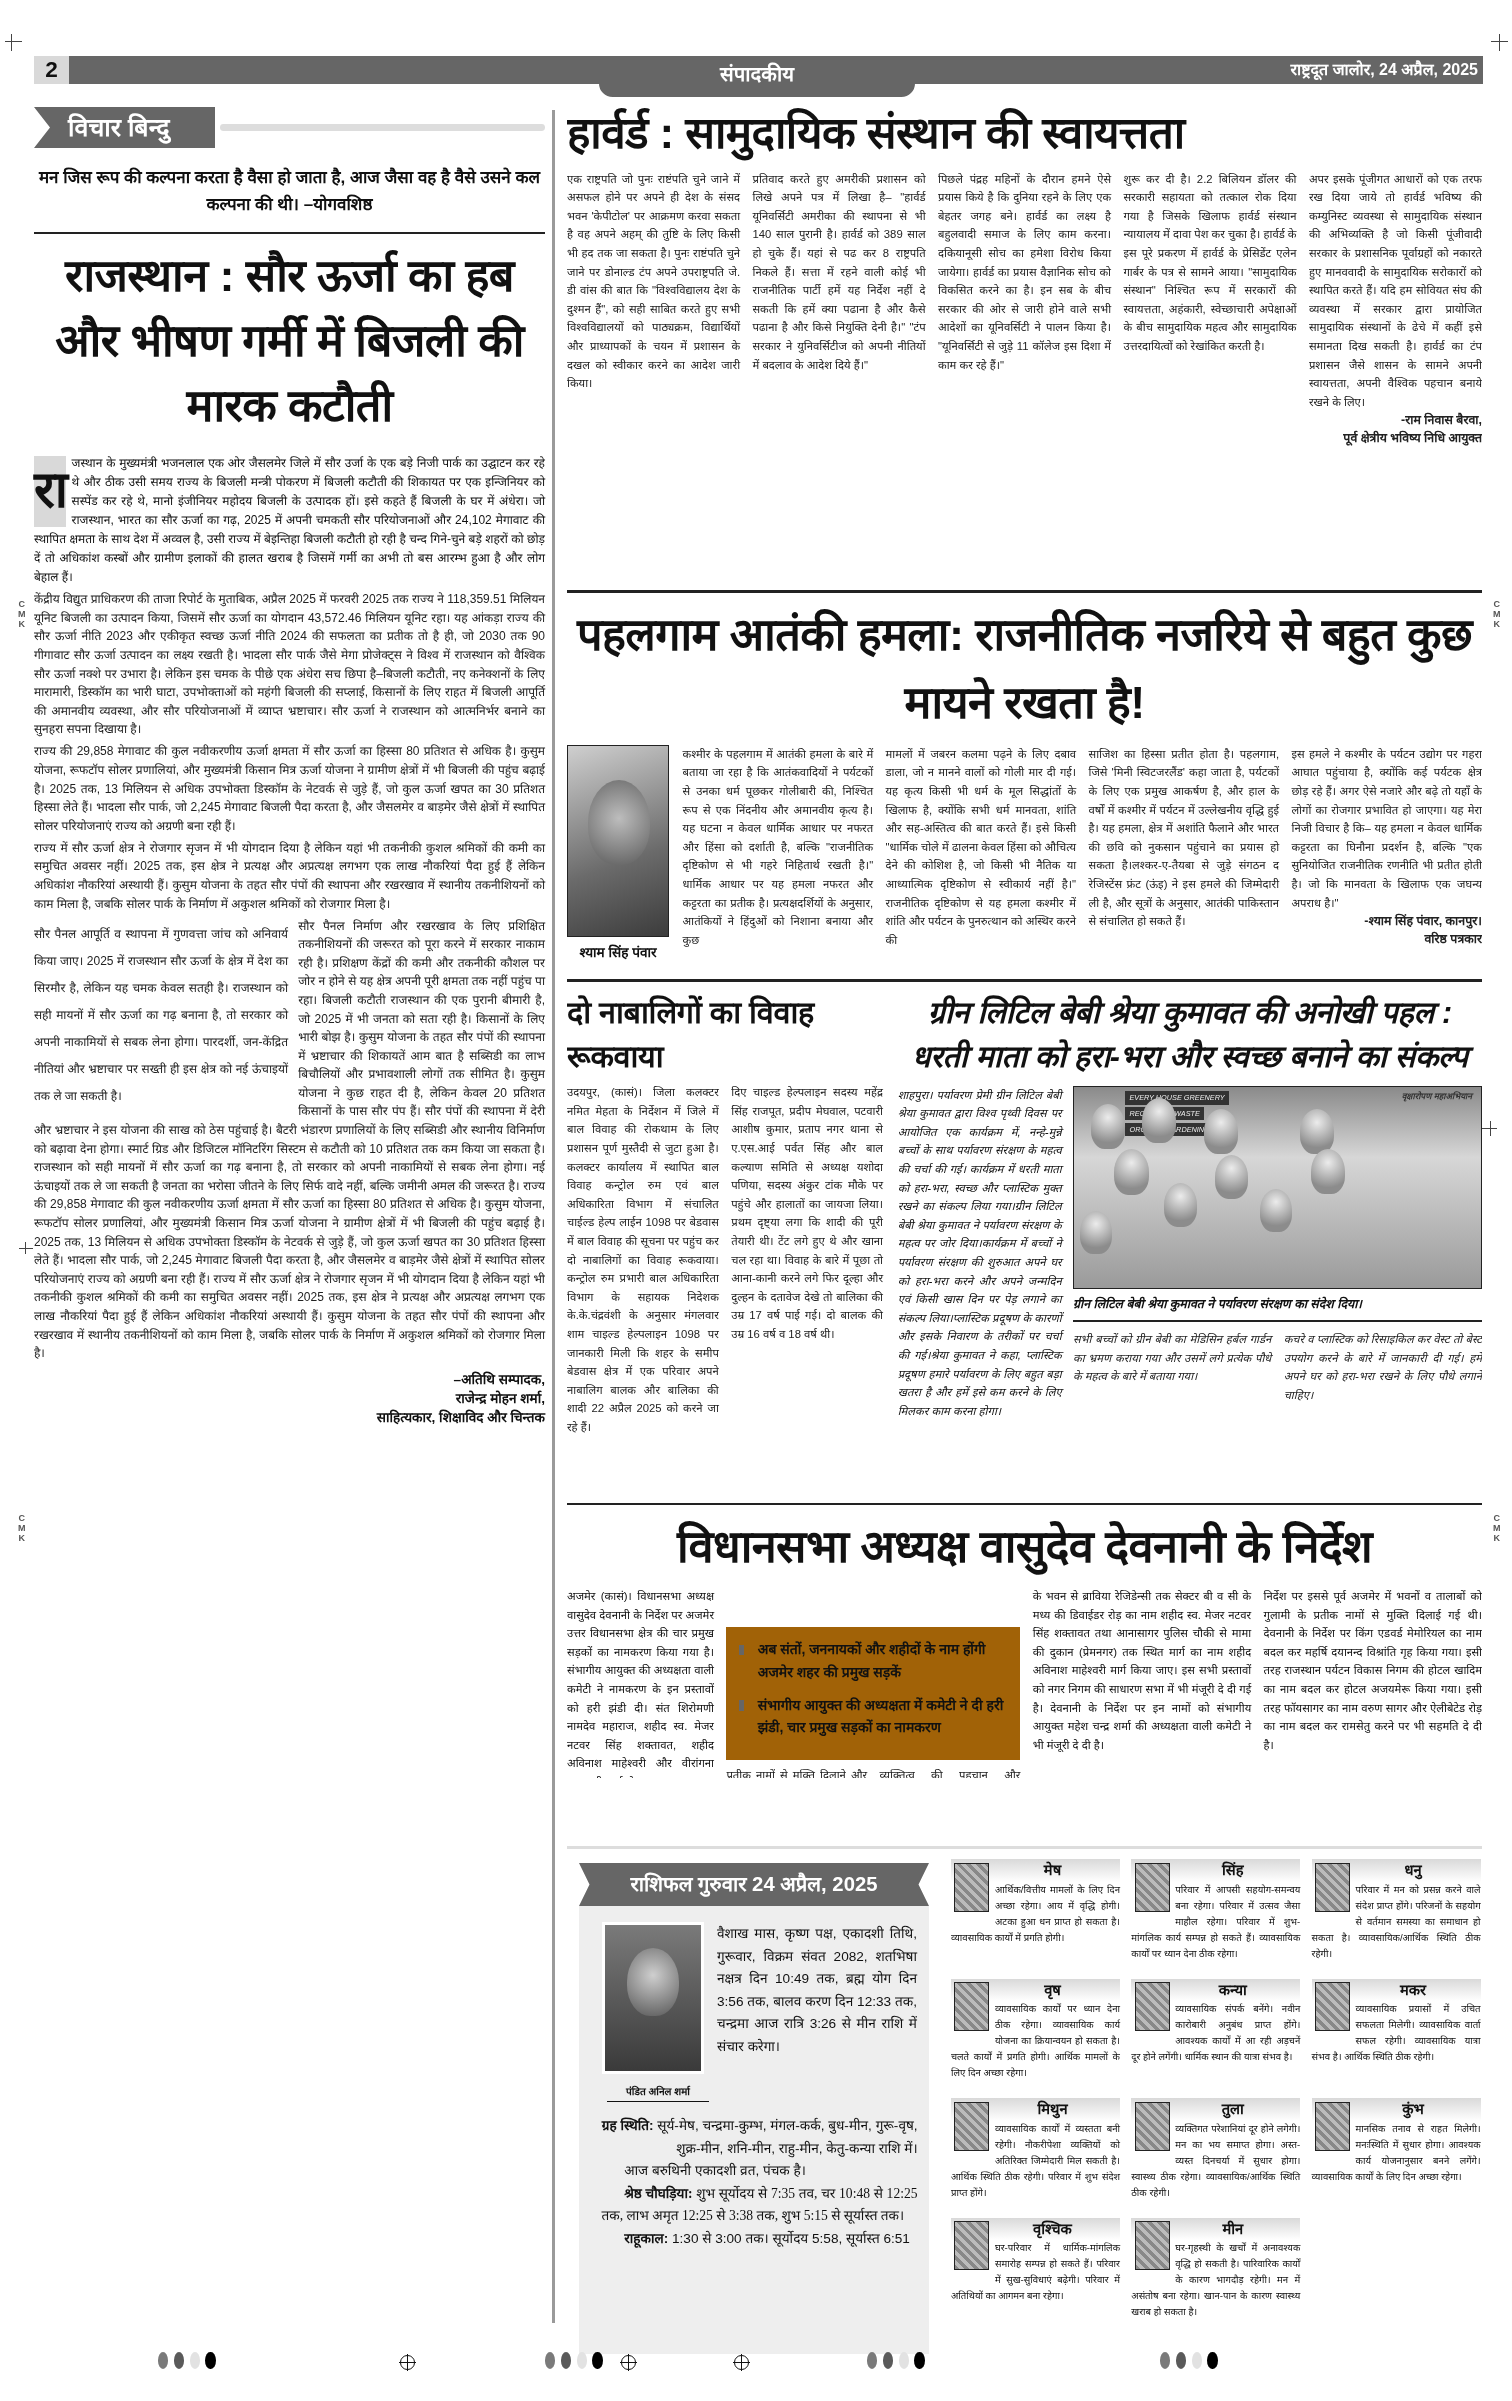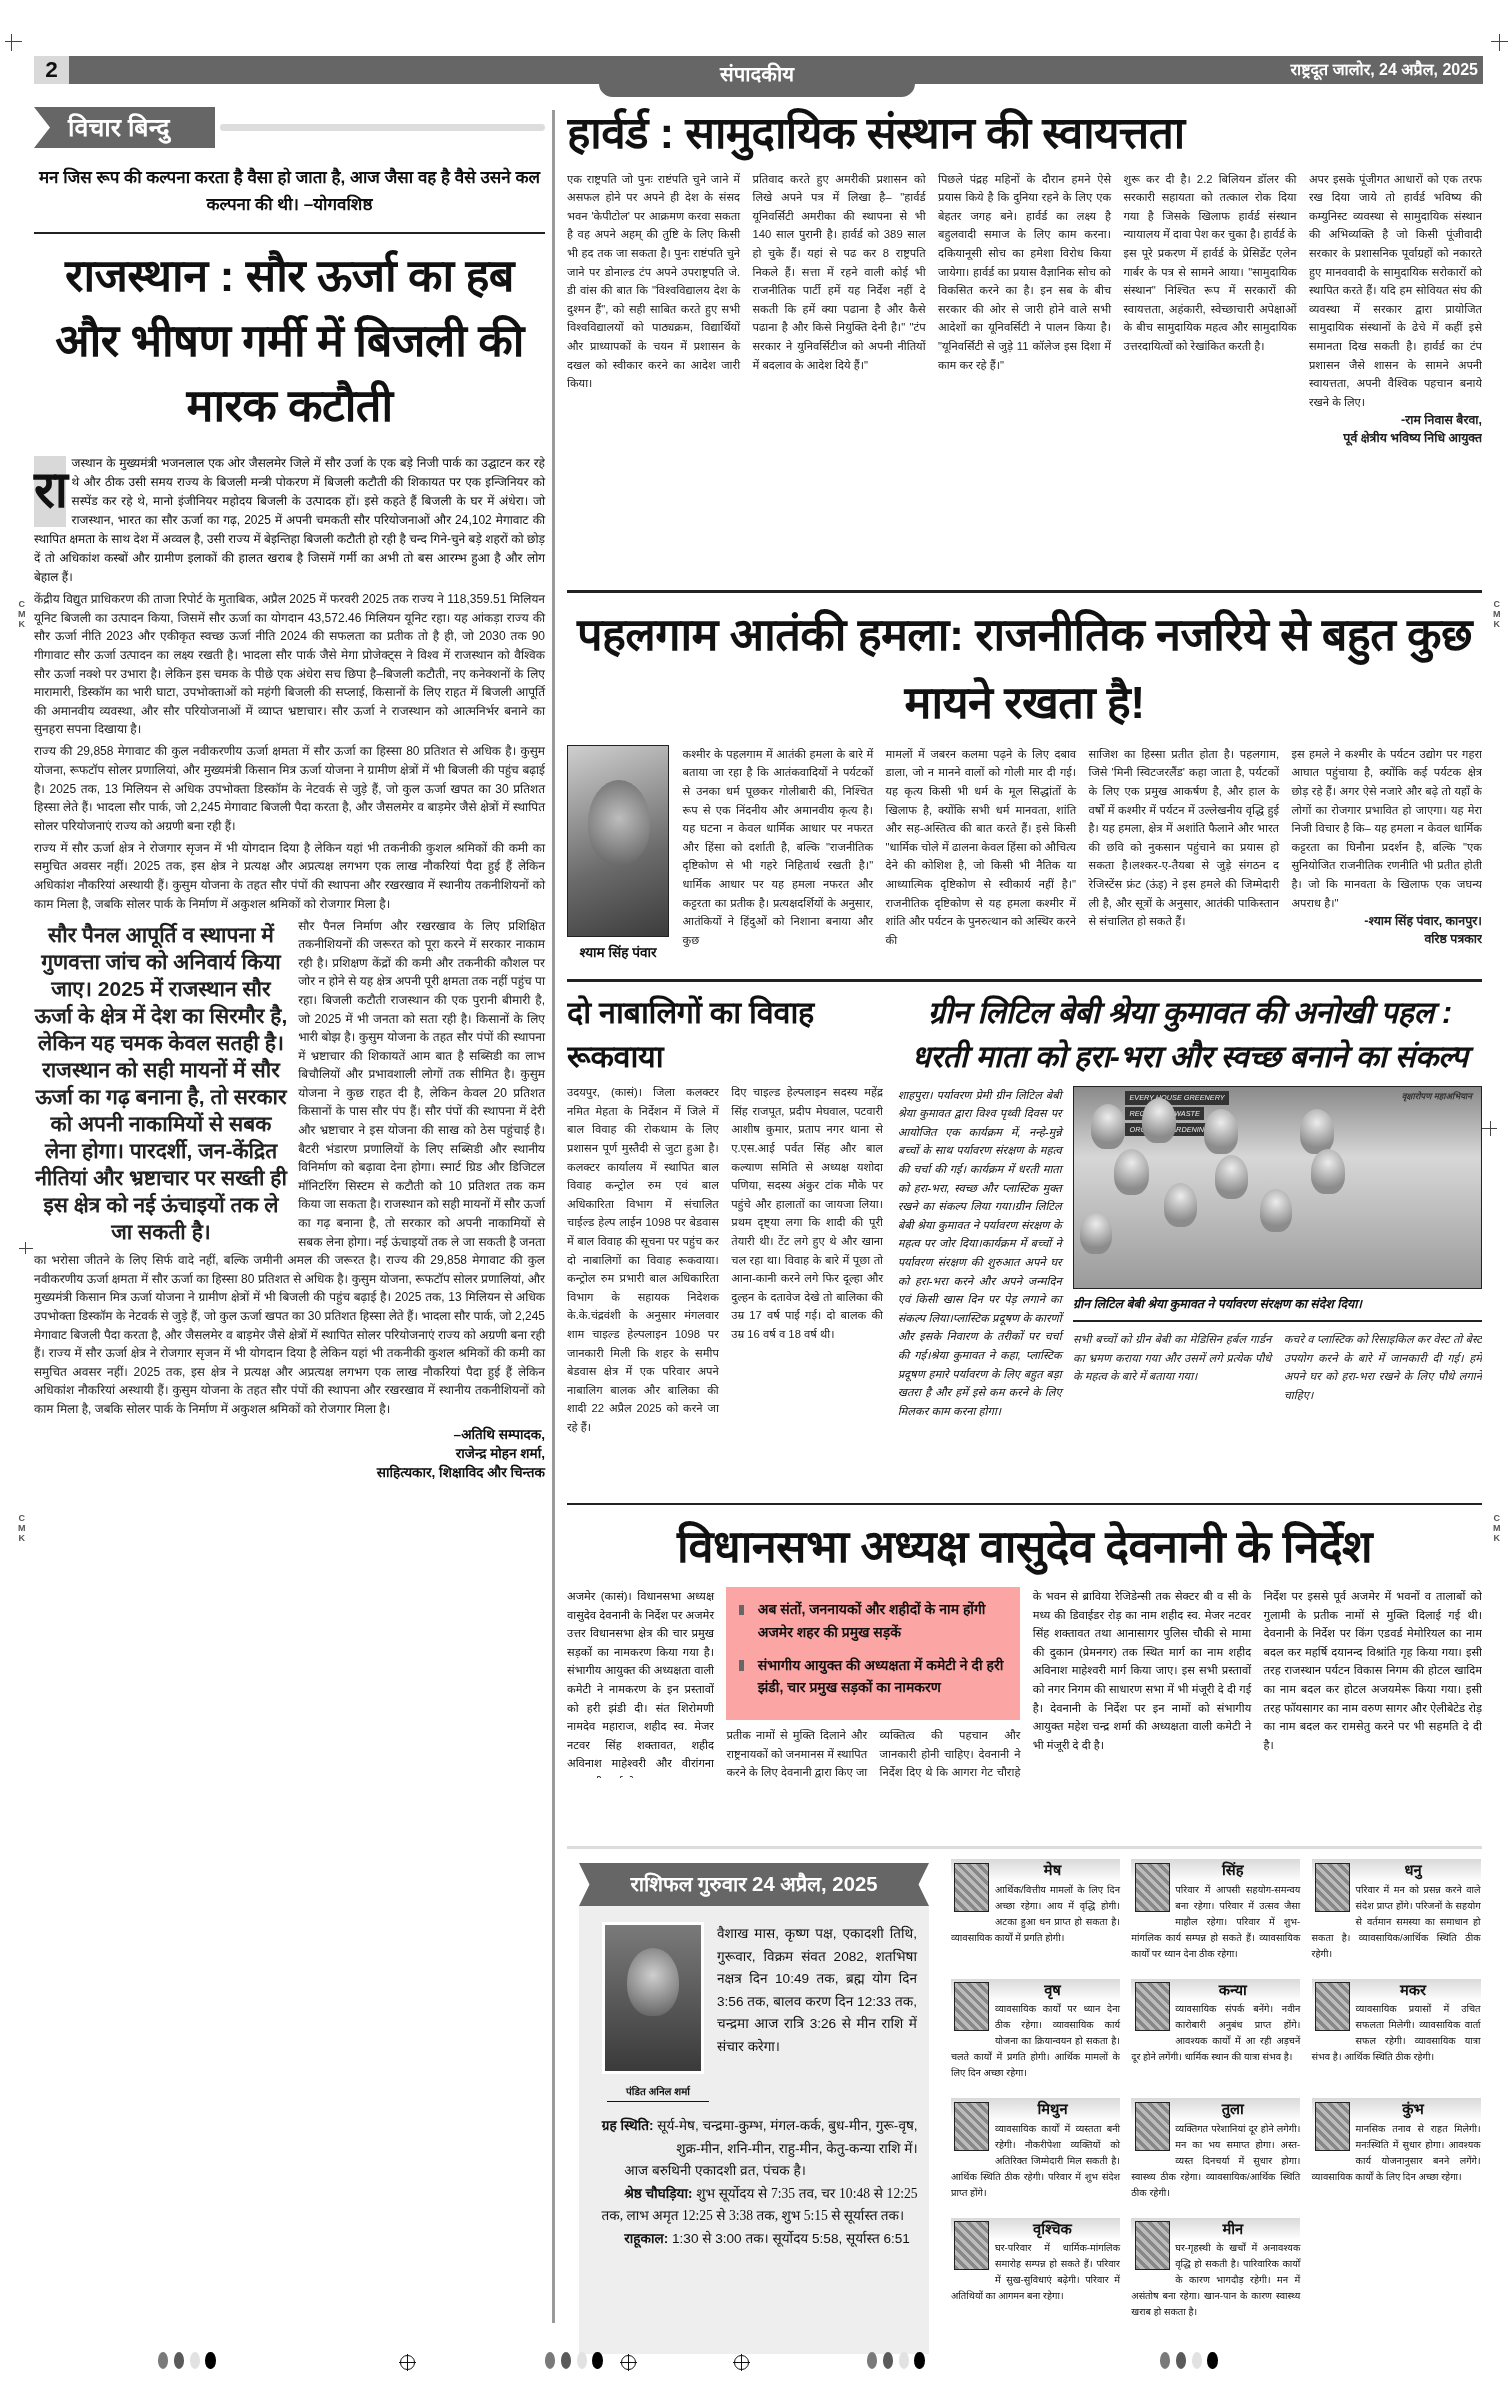--- a/index.html
+++ b/index.html
@@ -25,21 +25,21 @@
   .leftcol { position: absolute; left: 34px; top: 107px; width: 511px; }
   .vichar-tab { position: relative; height: 41px; }
   .vichar-label { position: absolute; left: 0; top: 0; width: 181px; height: 41px; background: #666; color: #fff; font-size: 25px; font-weight: bold; line-height: 41px; padding-left: 34px; clip-path: polygon(0 0, 100% 0, 100% 100%, 0 100%, 16px 50%); }
   .vichar-line { position: absolute; left: 186px; right: 0; top: 17px; height: 6.8px; background: #ddd; border-radius: 3.4px; }
   .quote { margin-top: 16px; text-align: center; font-size: 17px; font-weight: bold; line-height: 27px; }
   .rule-thick { height: 2.3px; background: #222; margin: 13.6px 0 9px; }
   .left-headline { font-size: 45px; font-weight: bold; line-height: 65px; text-align: center; letter-spacing: -0.6px; }
   .lead-para { margin-top: 16px; font-size: 12px; line-height: 19px; text-align: justify; }
   .dropcap { float: left; width: 32px; height: 71px; background: #d9d9d9; font-size: 51px; font-weight: bold; line-height: 68px; text-align: center; margin: 2.3px 5.6px 0 0; }
   .body-txt { font-size: 12px; line-height: 18.6px; text-align: justify; margin-top: 3.4px; color: #222; }
-  .pullquote { float: left; width: 254px; margin: 4.5px 10.2px 4.5px 0; font-size: 21px; font-weight: bold; line-height: 27px; text-align: center; }
+  .pullquote { float: left; width: 254px; margin: 4.5px 10.2px 4.5px 0; font-size: 12px; font-weight: normal; line-height: 27px; }
   .byline-right { text-align: right; font-size: 13.6px; font-weight: bold; line-height: 19px; margin-top: 6.8px; }
   .col-divider { position: absolute; left: 552px; top: 110px; width: 3.4px; height: 2213px; background: #9a9a9a; }
 
   
   .rightarea { position: absolute; left: 567px; top: 102px; width: 915px; }
   .main-headline { font-size: 44px; font-weight: bold; line-height: 62px; letter-spacing: -0.6px; }
   .cols { display: flex; gap: 12.4px; margin-top: 5.6px; }
   .cols .c { flex: 1; font-size: 11.3px; line-height: 18.6px; text-align: justify; color: #222; }
   .sig { text-align: right; font-weight: bold; font-size: 12.4px; line-height: 18px; }
   .hr { height: 2.8px; background: #222; margin: 8px 0; }
@@ -48,21 +48,21 @@
   .photo { background: linear-gradient(160deg, #cfcfcf, #6b6b6b 60%, #3c3c3c); border: 1.1px solid #222; position: relative; overflow: hidden; }
   .photo .face { position: absolute; border-radius: 50% 50% 45% 45%; background: radial-gradient(circle at 50% 45%, #bdbdbd, #5a5a5a); }
   .caption { font-size: 13.6px; font-weight: bold; text-align: center; margin-top: 5.6px; }
 
   .sub-head { font-size: 30.5px; font-weight: bold; line-height: 44px; letter-spacing: -0.3px; }
   .kids-photo { background: linear-gradient(180deg, #8a8a8a 0%, #d7d7d7 35%, #9a9a9a 100%); border: 1.1px solid #222; position: relative; overflow: hidden; }
   .kid { position: absolute; border-radius: 50% 50% 40% 40%; background: radial-gradient(circle at 50% 30%, #ececec, #8c8c8c 70%); }
   .photo-cap { font-size: 12.4px; font-weight: bold; margin-top: 6.8px; }
 
   .vid-headline { font-size: 45px; font-weight: bold; line-height: 68px; text-align: center; letter-spacing: -0.6px; }
-  .highlight-box { background: #fca5a5; padding: 11.3px 12.4px; }
+  .highlight-box { background: #a16207; padding: 11.3px 12.4px; margin-top: 40px; }
   .highlight-box .hl { font-size: 14px; font-weight: bold; line-height: 22.6px; position: relative; padding-left: 19px; margin-bottom: 10.2px; }
   .highlight-box .hl::before { content: ""; position: absolute; left: 0; top: 6.8px; width: 5.6px; height: 10.2px; background: #666; }
 
   
   .rashi-band { position: absolute; left: 579px; top: 1863px; width: 350px; height: 43px; background: #666; color: #fff; font-size: 20.3px; font-weight: bold; line-height: 43px; text-align: center; clip-path: polygon(0 0, 100% 0, 97% 50%, 100% 100%, 0 100%, 3% 50%); }
   .rashi-box { position: absolute; left: 579px; top: 1906px; width: 350px; height: 448px; background: #eeeeee; }
   .rashi-photo { position: absolute; left: 22.6px; top: 16px; width: 102px; height: 152px; border: 3.4px solid #fff; background: linear-gradient(180deg, #7a7a7a, #3a3a3a); }
   .rashi-photo .face { position: absolute; left: 22.6px; top: 22.6px; width: 52px; height: 68px; border-radius: 50% 50% 45% 45%; background: radial-gradient(circle at 50% 40%, #cfcfcf, #555); }
   .pandit { position: absolute; left: 28px; top: 178px; width: 102px; text-align: center; font-size: 10.2px; font-weight: bold; border-bottom: 1.1px solid #111; padding-bottom: 3.4px; }
   .panchang { position: absolute; left: 138px; top: 17px; width: 200px; font-size: 13.6px; line-height: 22.6px; text-align: justify; }

